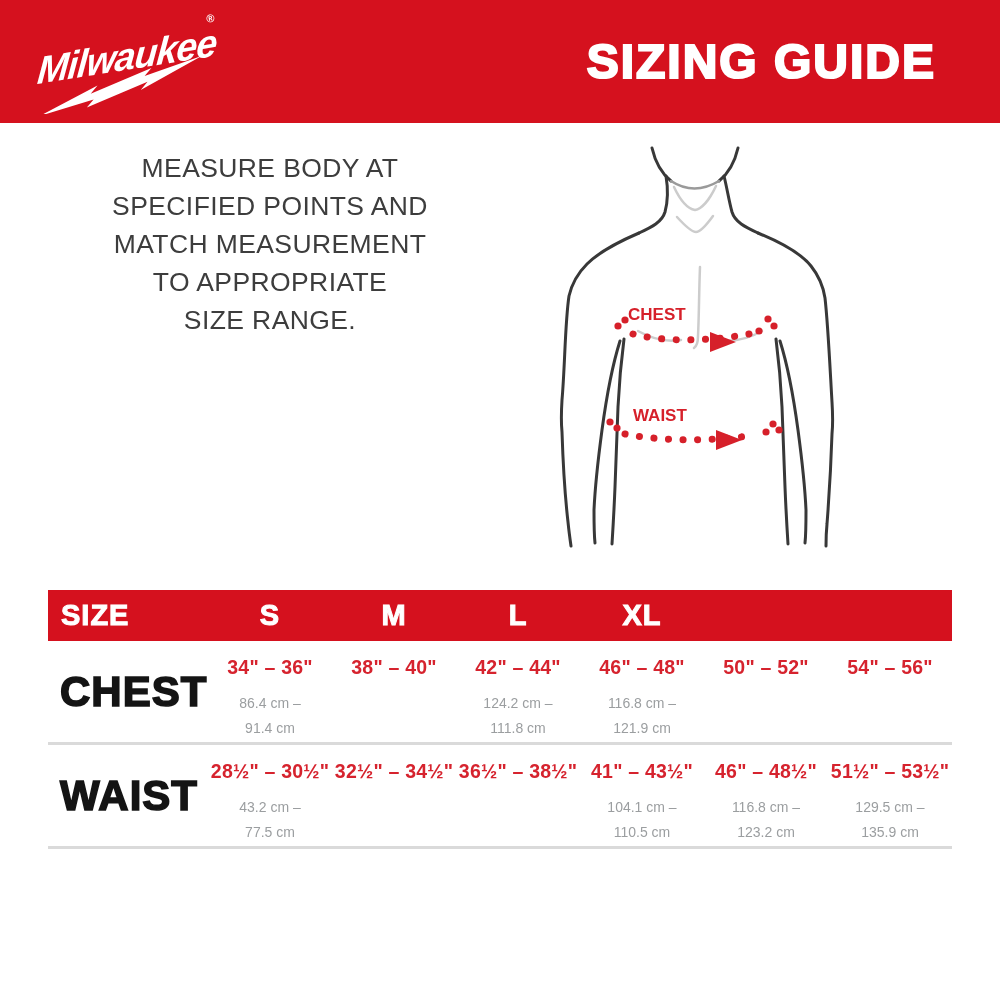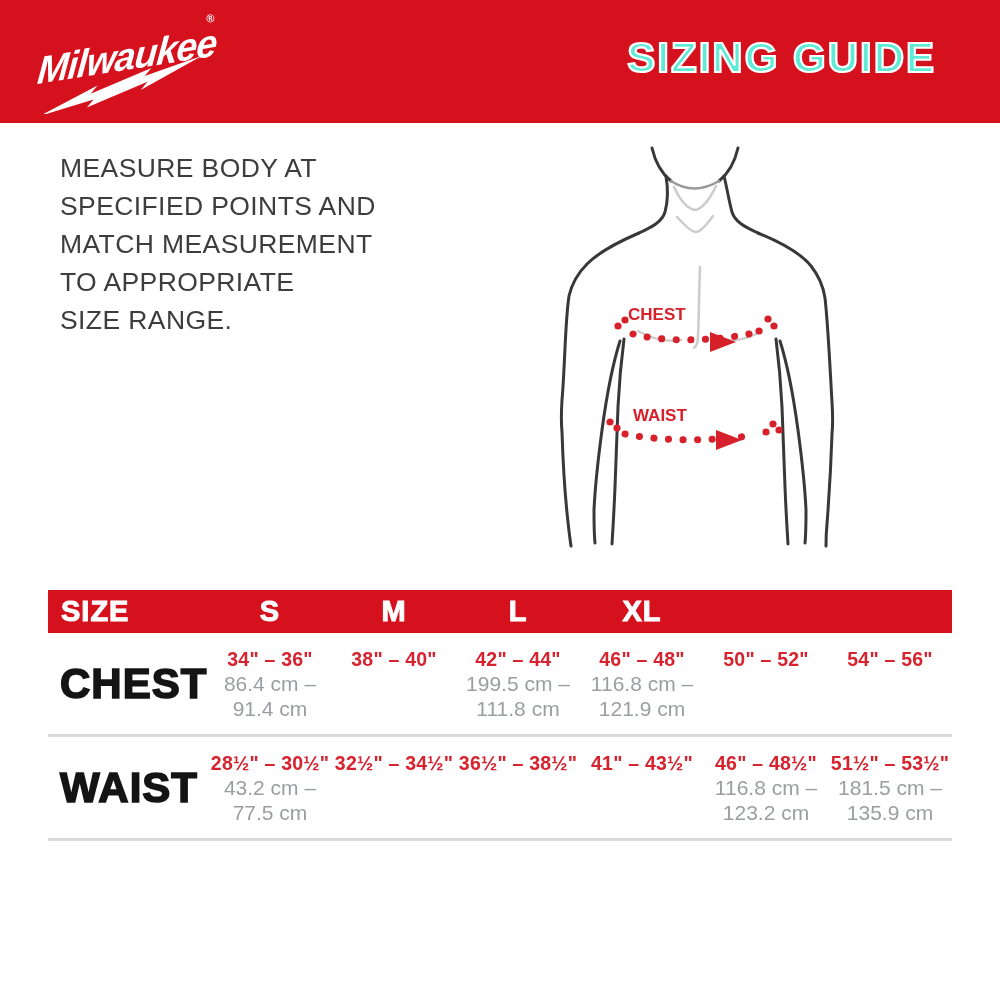--- a/index.html
+++ b/index.html
@@ -14,49 +14,50 @@
 
   
   .top-bar {
     position: absolute; left: 0; top: 0;
     width: 1000px; height: 123px;
     background: #d5111e;
   }
   .logo-svg { position: absolute; left: 20px; top: 8px; width: 210px; height: 106px; }
   .guide-title {
     position: absolute; right: 64px; top: 34px;
-    color: #5eead4;
-    font-size: 42px;
+    color: #ffffff;
+    font-size: 48px;
     font-weight: bold;
     letter-spacing: 2px;
     -webkit-text-stroke: 2.2px #ffffff;
     white-space: nowrap;
   }
 
   
   .intro {
     position: absolute; left: 60px; top: 149px;
     width: 420px;
     font-size: 26.5px;
     line-height: 38px;
     color: #3d3d3d;
     letter-spacing: 0.4px;
     white-space: pre-line;
+    text-align: center;
   }
 
   
   .figure-svg { position: absolute; left: 540px; top: 130px; width: 420px; height: 440px; }
 
   
   .size-table { position: absolute; left: 48px; top: 590px; width: 904px; }
   .t-head {
     display: grid;
     grid-template-columns: 160px repeat(6, 124px);
     align-items: center;
-    height: 43px;
+    height: 51px;
     background: #d5111e;
   }
   .t-head .hcell {
     color: #ffffff;
     font-size: 29px;
     font-weight: bold;
     text-align: center;
     letter-spacing: 1px;
     -webkit-text-stroke: 1px #ffffff;
   }
@@ -80,23 +81,23 @@
   }
   .cell { text-align: center; padding-top: 15px; }
   .cell .in {
     color: #d6232e;
     font-size: 19.5px;
     font-weight: bold;
     letter-spacing: 0.2px;
     white-space: nowrap;
   }
   .cell .cm {
-    margin-top: 0;
+    margin-top: 12px;
     color: #9b9ea0;
-    font-size: 21px;
+    font-size: 14px;
     line-height: 25px;
     white-space: pre-line;
   }
 </style>
 </head>
 <body>
 
 <div class="top-bar">
   <svg class="logo-svg" viewBox="0 0 210 106">
     <g transform="rotate(-9 105 53)">
@@ -178,21 +179,21 @@
     <div class="cell">
       <div class="in">34" – 36"</div>
       <div class="cm">86.4 cm –
 91.4 cm</div>
     </div>
     <div class="cell">
       <div class="in">38" – 40"</div>
     </div>
     <div class="cell">
       <div class="in">42" – 44"</div>
-      <div class="cm">199.5 cm –
+      <div class="cm">124.2 cm –
 111.8 cm</div>
     </div>
     <div class="cell">
       <div class="in">46" – 48"</div>
       <div class="cm">116.8 cm –
 121.9 cm</div>
     </div>
     <div class="cell">
       <div class="in">50" – 52"</div>
     </div>
@@ -209,26 +210,28 @@
 77.5 cm</div>
     </div>
     <div class="cell">
       <div class="in">32½" – 34½"</div>
     </div>
     <div class="cell">
       <div class="in">36½" – 38½"</div>
     </div>
     <div class="cell">
       <div class="in">41" – 43½"</div>
+      <div class="cm">104.1 cm –
+110.5 cm</div>
     </div>
     <div class="cell">
       <div class="in">46" – 48½"</div>
       <div class="cm">116.8 cm –
 123.2 cm</div>
     </div>
     <div class="cell">
       <div class="in">51½" – 53½"</div>
-      <div class="cm">181.5 cm –
+      <div class="cm">129.5 cm –
 135.9 cm</div>
     </div>
   </div>
 
 </div>
 
 </body></html>

